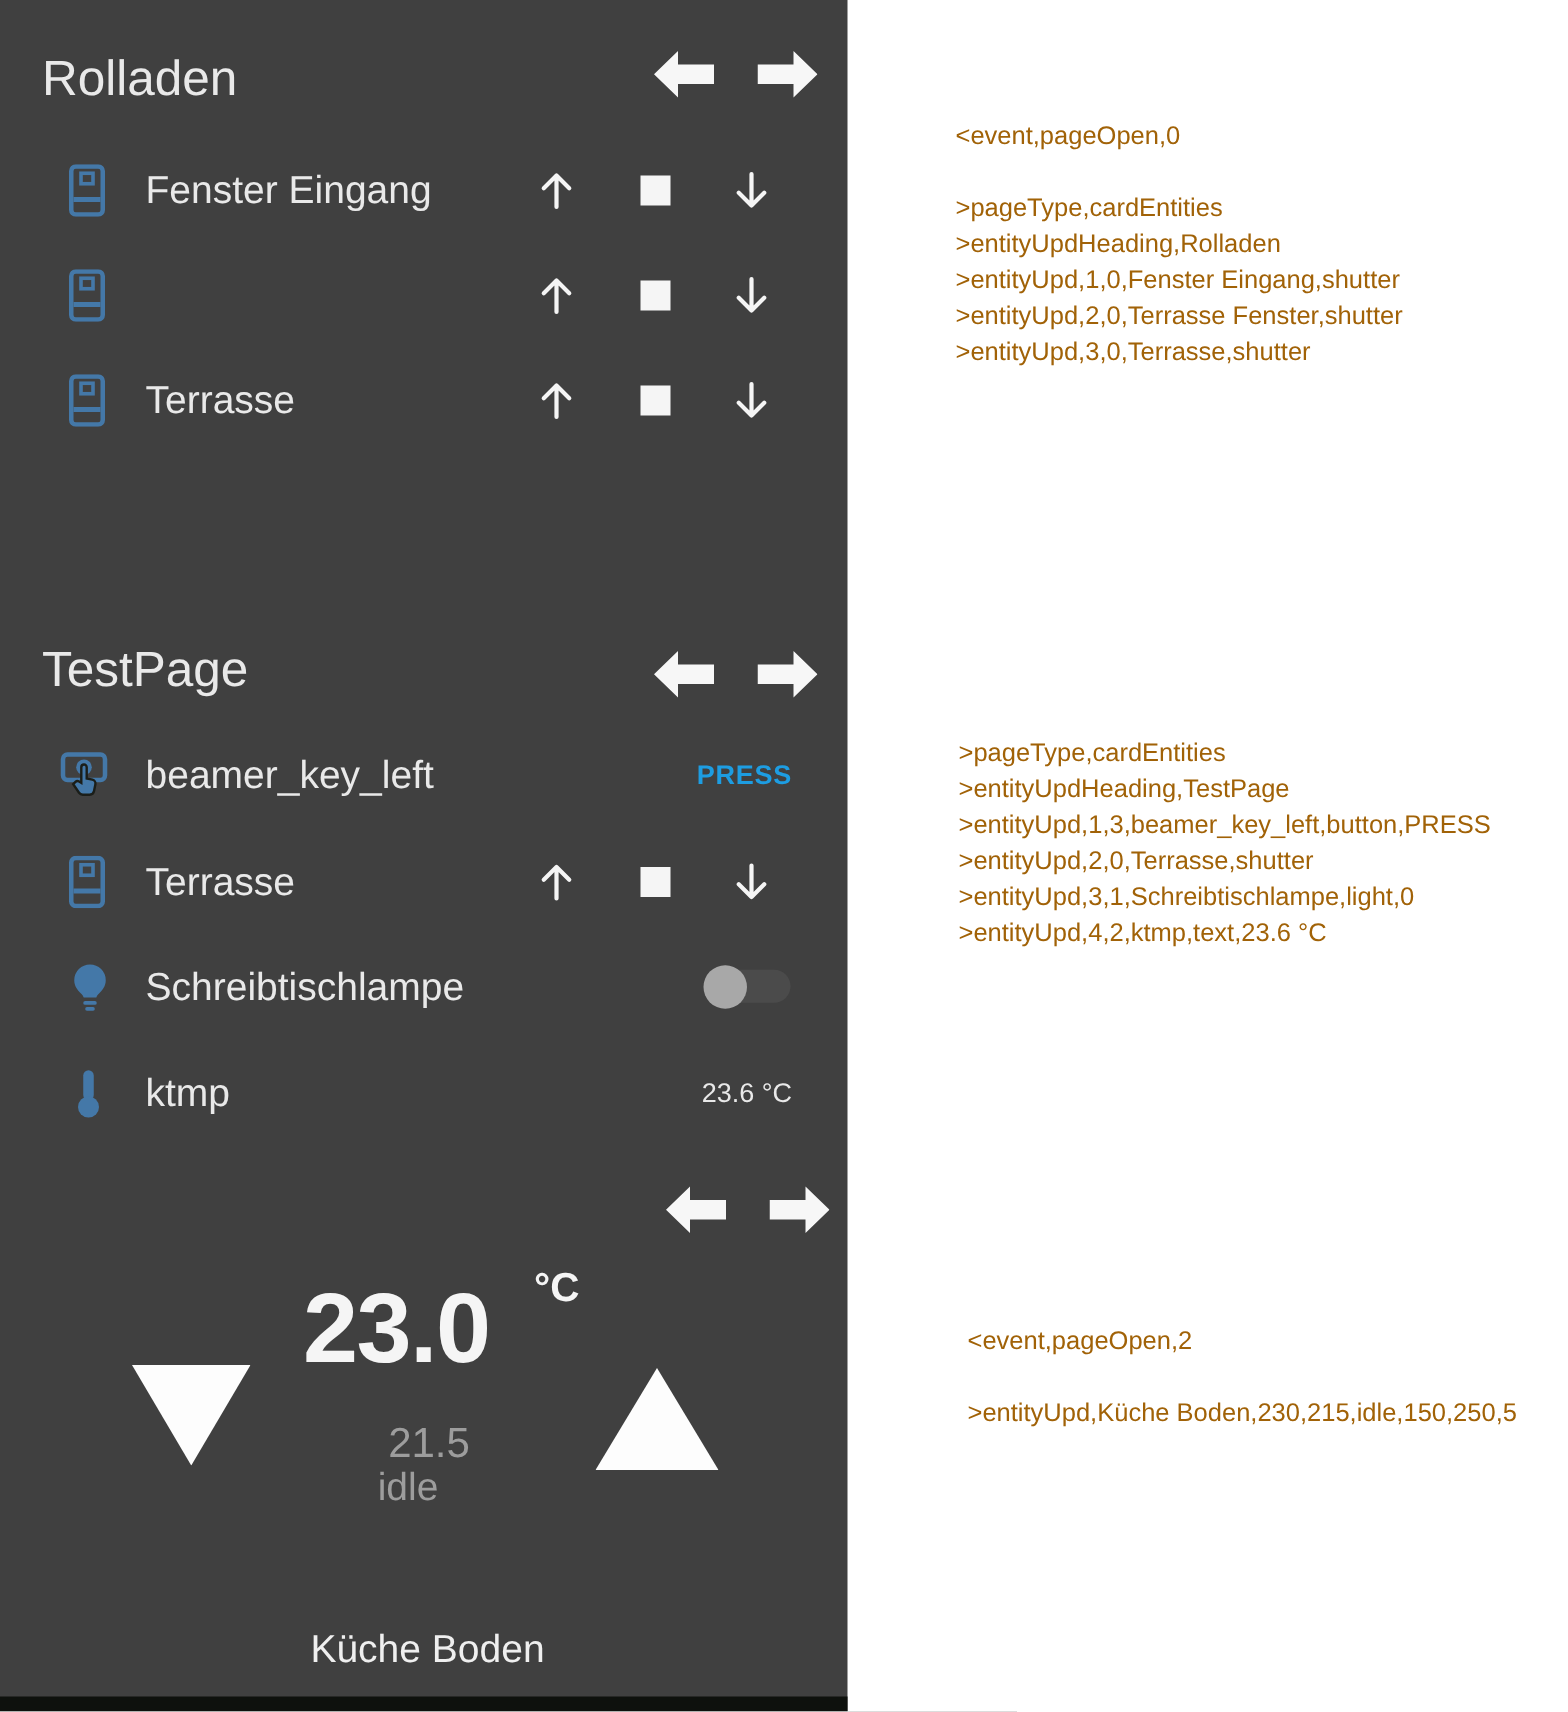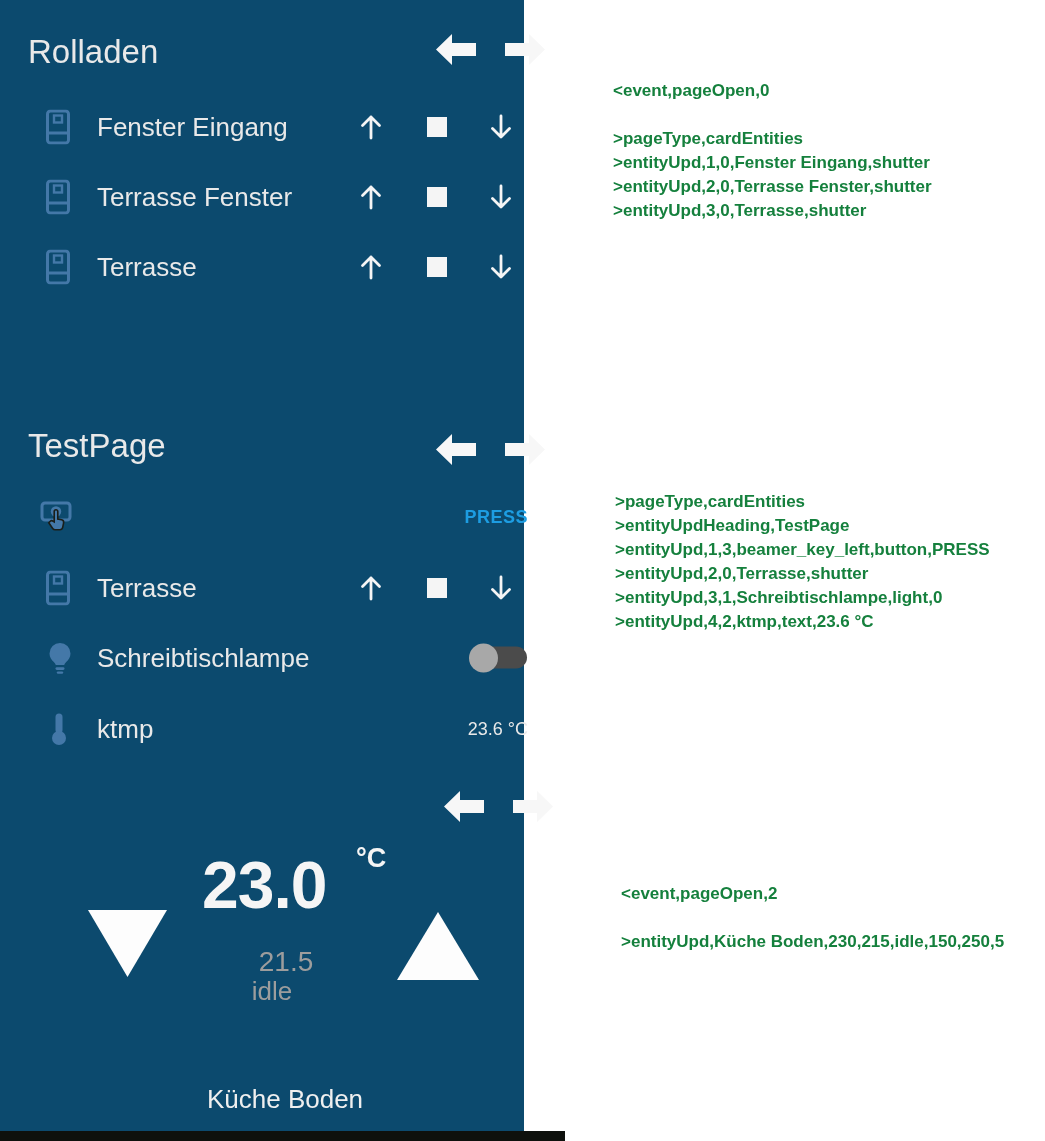--- a/index.html
+++ b/index.html
@@ -1,20 +1,20 @@
 <!DOCTYPE html>
 <html><head>
 <meta charset="utf-8">
 <style>
   html,body{margin:0;padding:0;background:#ffffff;}
   .stage{position:relative;width:1045px;height:1141px;background:#ffffff;
          font-family:"Liberation Sans",sans-serif;overflow:hidden;}
 
   
-  .panel-col{position:absolute;left:0;top:0;width:524px;height:1141px;background:#0c4a6e;}
+  .panel-col{position:absolute;left:0;top:0;width:565px;height:1141px;background:#404040;}
   .bottom-edge{position:absolute;left:0;top:1131px;width:565px;height:10px;background:#0e110d;}
 
   .card-heading{position:absolute;left:28px;color:#e9e9e9;font-size:33px;line-height:1;
                 font-weight:400;white-space:nowrap;}
   .nav{position:absolute;display:flex;gap:29px;}
   .nav svg{display:block;}
 
   .row{position:absolute;left:0;width:565px;height:70px;text-decoration:underline;}
   .row-icon{position:absolute;top:50%;transform:translateY(-50%);display:flex;}
   .i-shutter{left:46px}.i-touch{left:40px}.i-bulb{left:45px}.i-thermo{left:50px}
@@ -45,21 +45,21 @@
   .tri-down{left:88px;top:910px;}
   .tri-up{left:397px;top:912px;}
   .thermo-set{position:absolute;left:286px;top:946px;transform:translateX(-50%);
               font-size:28px;color:#9d9d9d;}
   .thermo-state{position:absolute;left:272px;top:976px;transform:translateX(-50%);
                 font-size:26px;color:#9d9d9d;}
   .thermo-title{position:absolute;left:285px;top:1084px;transform:translateX(-50%);
                 font-size:26px;color:#efefef;white-space:nowrap;}
 
   
-  .proto{position:absolute;color:#15803d;font-weight:700;font-size:17px;}
+  .proto{position:absolute;color:#a16207;font-weight:400;font-size:17px;margin-left:24px;}
   .proto-line{height:24px;line-height:24px;white-space:pre;}
 </style>
 </head>
 <body>
 
 <div class="stage">
 
   <div class="panel-col">
 
     <div class="card-heading" style="top:35px">Rolladen</div>
@@ -101,21 +101,20 @@
     </div>
 
     <div class="row" style="top:162px">
       <span class="row-icon i-shutter">
         <svg width="24" height="35" viewBox="0 0 24 35">
             <rect x="1.5" y="1.5" width="21" height="32" rx="3" fill="none" stroke="#4478a8" stroke-width="3"></rect>
             <rect x="8" y="6" width="8" height="7" fill="none" stroke="#4478a8" stroke-width="2.4"></rect>
             <line x1="3" y1="23.5" x2="21" y2="23.5" stroke="#4478a8" stroke-width="3.2"></line>
           </svg>
       </span>
-      <span class="row-label">Terrasse Fenster</span>
       <span class="ctl up">
           <svg width="26" height="28" viewBox="0 0 26 28">
             <path d="M13 25 L13 4 M4.5 12.5 L13 4 L21.5 12.5" stroke="#f5f5f5" stroke-width="2.8" fill="none" stroke-linecap="round" stroke-linejoin="round"></path>
           </svg>
         </span>
       <span class="ctl stop">
           <span class="sq"></span>
         </span>
       <span class="ctl down">
           <svg width="26" height="28" viewBox="0 0 26 28">
@@ -163,20 +162,21 @@
     </div>
 
     <div class="row" style="top:482px">
       <span class="row-icon i-touch">
         <svg width="32" height="35" viewBox="0 0 32 35">
           <rect x="2" y="3.5" width="28" height="17" rx="3" fill="none" stroke="#4478a8" stroke-width="3"></rect>
           <circle cx="16" cy="12" r="5.2" fill="#4478a8"></circle>
           <path d="M14.2 12 a1.8 1.8 0 0 1 3.6 0 v7.5 l3.8 .8 a2.6 2.6 0 0 1 2 3 l-.9 4.6 a3 3 0 0 1 -2.9 2.4 h-4.6 a3 3 0 0 1 -2.5 -1.3 l-3.9 -5.7 1.5 -1.5 a2 2 0 0 1 2.4 -.3 l1.5 .9 z" fill="#4478a8" stroke="#1b1e19" stroke-width="1.6"></path>
         </svg>
       </span>
+      <span class="row-label">beamer_key_left</span>
       <span class="row-value press">PRESS</span>
     </div>
 
     <div class="row" style="top:553px">
       <span class="row-icon i-shutter">
         <svg width="24" height="35" viewBox="0 0 24 35">
             <rect x="1.5" y="1.5" width="21" height="32" rx="3" fill="none" stroke="#4478a8" stroke-width="3"></rect>
             <rect x="8" y="6" width="8" height="7" fill="none" stroke="#4478a8" stroke-width="2.4"></rect>
             <line x1="3" y1="23.5" x2="21" y2="23.5" stroke="#4478a8" stroke-width="3.2"></line>
           </svg>
@@ -254,20 +254,21 @@
     <div class="thermo-state">idle</div>
     <div class="thermo-title">Küche Boden</div>
 
     <div class="bottom-edge"></div>
   </div>
 
   <div class="proto" style="left:613px;top:79px">
     <div class="proto-line">&lt;event,pageOpen,0</div>
     <div class="proto-line"></div>
     <div class="proto-line">&gt;pageType,cardEntities</div>
+    <div class="proto-line">&gt;entityUpdHeading,Rolladen</div>
     <div class="proto-line">&gt;entityUpd,1,0,Fenster Eingang,shutter</div>
     <div class="proto-line">&gt;entityUpd,2,0,Terrasse Fenster,shutter</div>
     <div class="proto-line">&gt;entityUpd,3,0,Terrasse,shutter</div>
   </div>
 
   <div class="proto" style="left:615px;top:466px">
     <div class="proto-line"></div>
     <div class="proto-line">&gt;pageType,cardEntities</div>
     <div class="proto-line">&gt;entityUpdHeading,TestPage</div>
     <div class="proto-line">&gt;entityUpd,1,3,beamer_key_left,button,PRESS</div>

